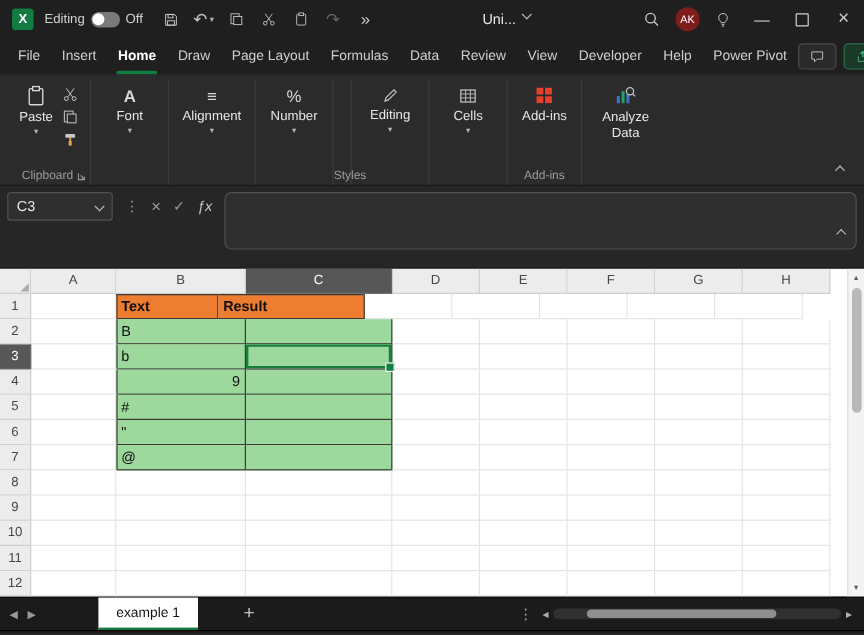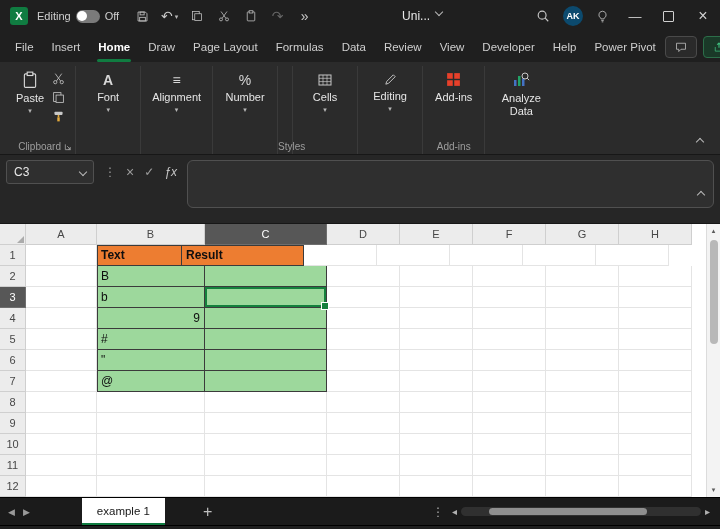--- a/index.html
+++ b/index.html
@@ -15,21 +15,21 @@
   .titlebar{height:32px;background:#1f1f1f;display:flex;align-items:center;gap:4px;padding-left:10px;color:#d0d0d0;font-size:11px;flex:none}
   .logo{width:18px;height:18px;border-radius:3px;background:var(--accent-green);color:#fff;font-weight:bold;font-size:11px;display:flex;align-items:center;justify-content:center;margin-right:5px}
   .autosave{display:flex;align-items:center;gap:5px;margin-right:8px}
   .toggle{width:24px;height:13px;border-radius:7px;background:#7a7a7a;position:relative}
   .toggle::after{content:"";position:absolute;left:1.5px;top:1.5px;width:10px;height:10px;border-radius:50%;background:#fff}
   .qbtn{height:26px;min-width:23px;display:flex;align-items:center;justify-content:center;gap:2px;color:#c8c8c8;font-size:14px}
   .qbtn.dim{color:#666}
   .tb-title{margin:0 auto;display:flex;align-items:flex-start;gap:6px;color:#e8e8e8;font-size:12px}
   .tb-right{display:flex;align-items:center;height:32px}
   .tb-icon{width:30px;height:32px;display:flex;align-items:center;justify-content:center}
-  .avatar{width:20px;height:20px;border-radius:50%;background:#0c4a6e;color:#fff;font-size:9px;font-weight:bold;display:flex;align-items:center;justify-content:center}
+  .avatar{width:20px;height:20px;border-radius:50%;background:#7f1d1d;color:#fff;font-size:9px;font-weight:normal;display:flex;align-items:center;justify-content:center}
   .winbtn{width:34px;height:32px;display:flex;align-items:center;justify-content:center;color:#d0d0d0;font-size:13px}
   .maxbox{width:9px;height:9px;border:1px solid #d0d0d0;border-radius:1px}
 
   
   .ribbon-tabs{height:30px;background:#1f1f1f;display:flex;align-items:stretch;padding-left:6px;color:#cfcfcf;font-size:11.5px;flex:none}
   .rtab{display:flex;align-items:center;padding:0 9px;position:relative;white-space:nowrap}
   .rtab.active{color:#fff;font-weight:bold}
   .rtab.active::after{content:"";position:absolute;left:8px;right:8px;bottom:0;height:3px;border-radius:2px;background:var(--accent-green)}
   .rtabs-right{margin-left:auto;display:flex;align-items:center;gap:6px;padding-right:8px}
   .pillbtn{width:30px;height:20px;border:1px solid #4a4a4a;border-radius:4px;display:flex;align-items:center;justify-content:center;background:#2a2a2a}
@@ -273,35 +273,35 @@
         <span class="dd">▾</span>
       </div>
     </div>
 
     <div class="rgroup">
       <span class="glabel">Styles</span>
     </div>
 
     <div class="rgroup">
       <div class="collapsed">
+        <svg width="15" height="15" viewBox="0 0 16 16">
+            <path d="M3 13l1-3 7-7 2 2-7 7-3 1z" fill="none" stroke="#c8c8c8"></path>
+          </svg>
+        <span>Editing</span>
+        <span class="dd">▾</span>
+      </div>
+    </div>
+
+    <div class="rgroup">
+      <div class="collapsed">
         <svg width="16" height="16" viewBox="0 0 16 16">
             <rect x="2" y="3" width="12" height="10" fill="none" stroke="#c8c8c8"></rect>
             <path d="M2 6.3h12M2 9.6h12M6 3v10M10 3v10" stroke="#c8c8c8" stroke-width=".7"></path>
           </svg>
         <span>Cells</span>
-        <span class="dd">▾</span>
-      </div>
-    </div>
-
-    <div class="rgroup">
-      <div class="collapsed">
-        <svg width="15" height="15" viewBox="0 0 16 16">
-            <path d="M3 13l1-3 7-7 2 2-7 7-3 1z" fill="none" stroke="#c8c8c8"></path>
-          </svg>
-        <span>Editing</span>
         <span class="dd">▾</span>
       </div>
     </div>
 
     <div class="rgroup">
       <div class="bigbtn">
         <svg width="17" height="17" viewBox="0 0 16 16">
             <rect x="2" y="2" width="5.3" height="5.3" fill="#E8402A"></rect>
             <rect x="8.7" y="2" width="5.3" height="5.3" fill="#E8402A"></rect>
             <rect x="2" y="8.7" width="5.3" height="5.3" fill="#E8402A"></rect>

